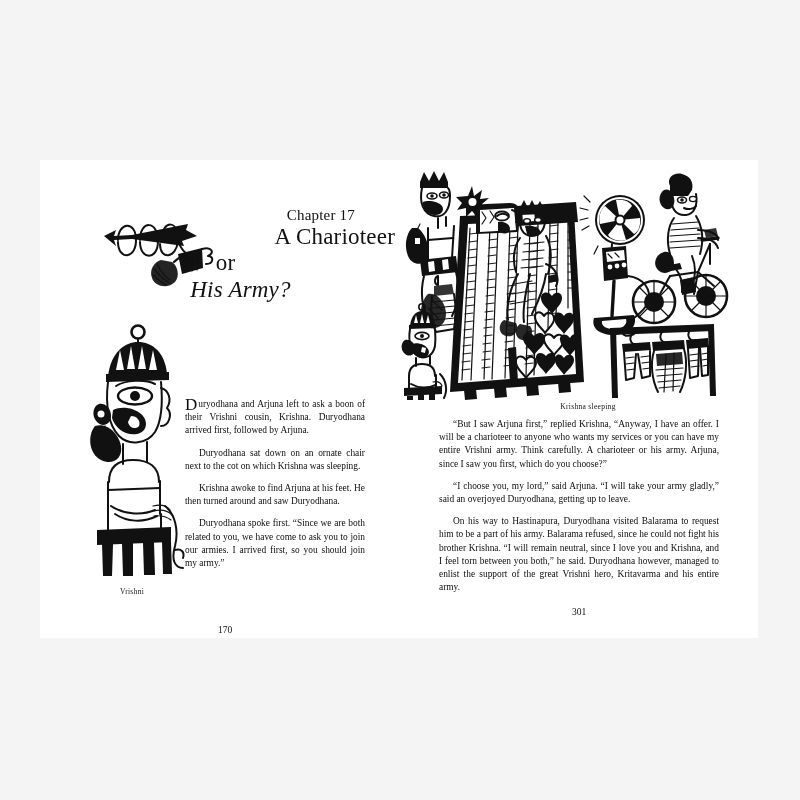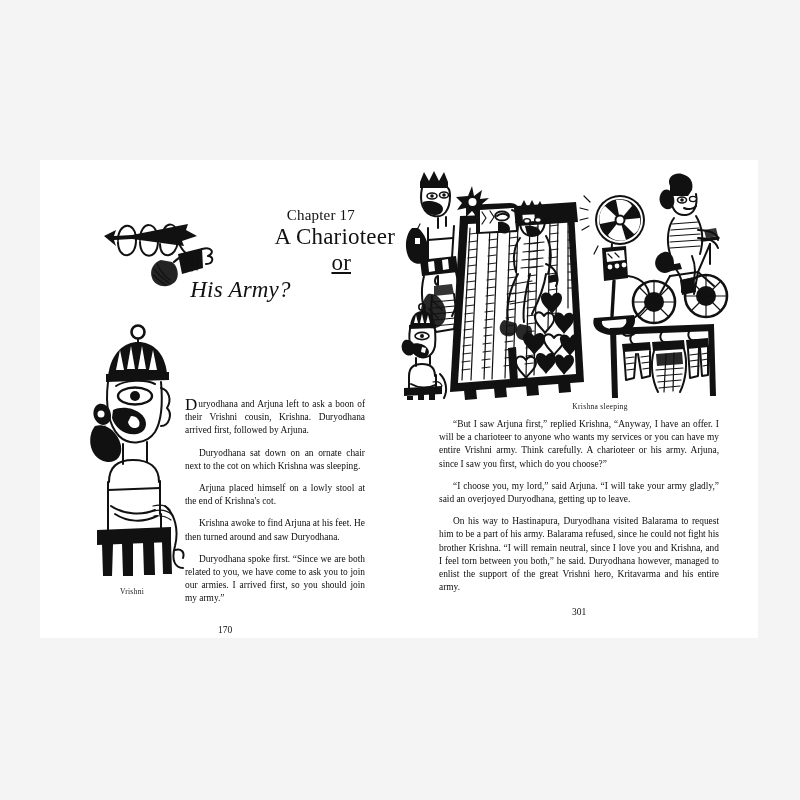--- a/index.html
+++ b/index.html
@@ -35,21 +35,21 @@
     font-size:15px;
     letter-spacing:.2px;
     line-height:1.05;
     padding-right:40px;
   }
   .chapter-title{
     font-size:23px;
     line-height:1.16;
     letter-spacing:.2px;
   }
-  .chapter-title .ln2{display:block;text-align:right;padding-right:44px;text-decoration:underline;}
+  .chapter-title .ln2{display:block;text-align:center;padding-right:44px;}
   .chapter-title .ln3{display:block;text-align:center;padding-right:14px;font-style:italic;}
 
   
   .trumpet{position:absolute;left:62px;top:48px;width:115px;height:92px;}
 
   
   .arjuna-illo{position:absolute;left:35px;top:158px;width:115px;height:260px;}
   .illo-caption{
     position:absolute;
     font-size:7.5px;
@@ -84,21 +84,21 @@
     position:absolute;
     font-size:9.5px;
     color:#111;
     width:60px;text-align:center;
   }
   .folio-left{left:155px;top:447px;margin-top:18px;}
   .folio-right{left:150px;top:447px;}
 
   
   .krishna-illo{position:absolute;left:-1px;top:8px;width:320px;height:232px;}
-  .cap-krishna{left:146px;top:242px;width:110px;text-align:center;}
+  .cap-krishna{left:134px;top:242px;width:110px;text-align:center;}
 
   svg{display:block;overflow:visible;}
   .ink{fill:#111;}
   .stroke{fill:none;stroke:#111;stroke-width:2;stroke-linecap:round;stroke-linejoin:round;}
   .stroke-thin{fill:none;stroke:#111;stroke-width:1.2;stroke-linecap:round;stroke-linejoin:round;}
   .stroke-thick{fill:none;stroke:#111;stroke-width:3.4;stroke-linecap:round;stroke-linejoin:round;}
 </style>
 </head>
 <body>
 
@@ -198,21 +198,20 @@
           <path class="stroke" d="M100 232 C106 230, 110 234, 108 240"></path>
         </svg>
       </div>
       <div class="illo-caption cap-arjuna">Vrishni</div>
 
       <div class="body-col col-left">
         <p class="first">
           <span class="dropcap">D</span><span>uryodhana and Arjuna left to ask a boon of their Vrishni cousin, Krishna. Duryodhana arrived first, followed by Arjuna.</span>
         </p>
         <p><span>Duryodhana sat down on an ornate chair next to the cot on which Krishna was sleeping.</span></p>
-        <p><span>Arjuna placed himself on a lowly stool at the end of Krishna's cot.</span></p>
         <p><span>Krishna awoke to find Arjuna at his feet. He then turned around and saw Duryodhana.</span></p>
         <p><span>Duryodhana spoke first. “Since we are both related to you, we have come to ask you to join our armies. I arrived first, so you should join my army.”</span></p>
       </div>
 
       <div class="folio folio-left">170</div>
     </div>
 
     <div class="page page-right">
 
       <div class="krishna-illo">

